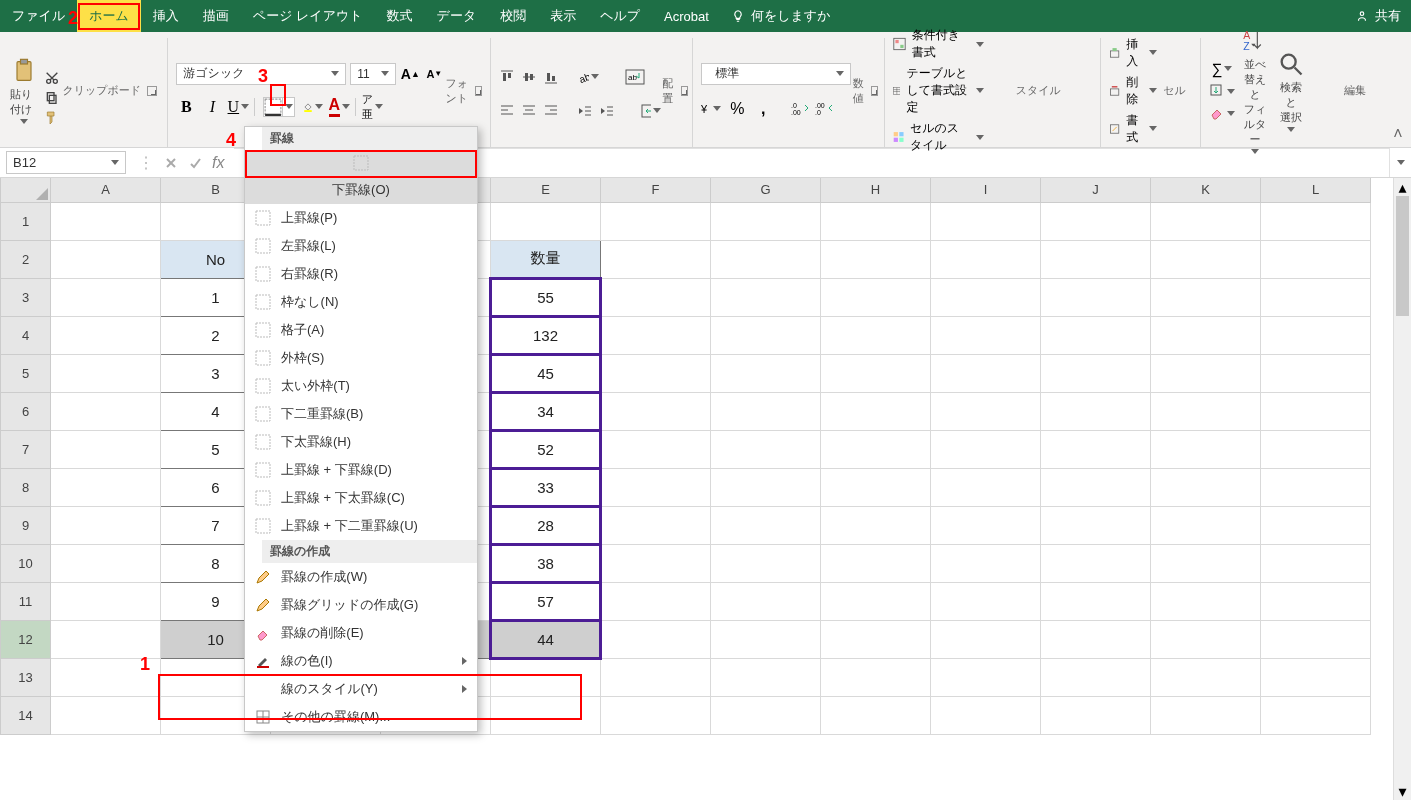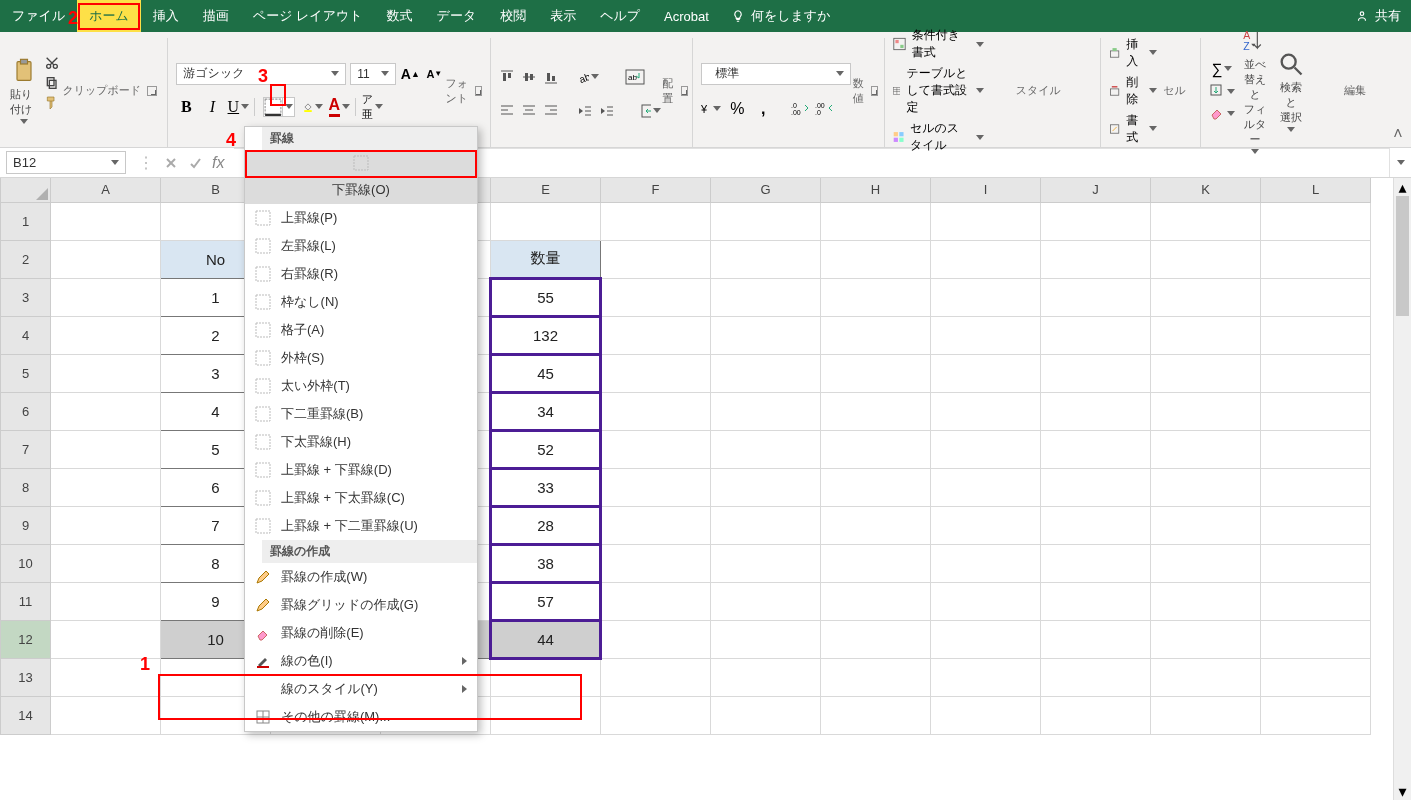--- a/index.html
+++ b/index.html
@@ -7,21 +7,21 @@
 
 .titlebar { background:#1e6f46; height:32px; display:flex; align-items:stretch; color:#fff; font-size:13px; }
 .titlebar .tab { padding:0 12px; display:flex; align-items:center; cursor:pointer; }
 .titlebar .tab.active { background:#fde047; color:#1e6f46; }
 .titlebar .spacer{flex:1;}
 .titlebar .search{ display:flex; align-items:center; gap:6px; padding:0 10px;}
 .titlebar svg{width:14px;height:14px;}
 
 .ribbon { height:116px; background:#f3f2f1; border-bottom:1px solid #d6d6d6; display:flex; padding-top:6px; position:relative;}
 .group { border-right:1px solid #d6d6d6; padding:0 8px 4px 8px; display:flex; flex-direction:row; justify-content:space-between; align-items:center; }
-.group-body{ display:flex; gap:4px; align-items:flex-start; }
+.group-body{ display:flex; gap:4px; align-items:flex-end; }
 .group-label{ font-size:11px; color:#666; text-align:center; padding:2px 0; width:100%; display:flex; justify-content:center; gap:6px; align-items:center;}
 .dialog-launch{ width:10px;height:10px; border:1px solid #999; position:relative;}
 .dialog-launch:after{content:"";position:absolute;right:0;bottom:0;width:4px;height:4px;border-right:1px solid #666;border-bottom:1px solid #666;}
 
 .big-btn{ display:flex; flex-direction:column; align-items:center; gap:2px; font-size:11px; color:#444; padding:2px 2px;}
 .big-btn svg{width:28px;height:28px;}
 .mini-col{ display:flex; flex-direction:column; gap:4px; align-items:center;}
 .mini-col svg{width:16px;height:16px;}
 .font-row{display:flex; gap:4px; align-items:center;}
 .font-box{ border:1px solid #c8c8c8; background:#fff; height:22px; display:flex; align-items:center; padding:0 6px; font-size:12px; color:#333; }

